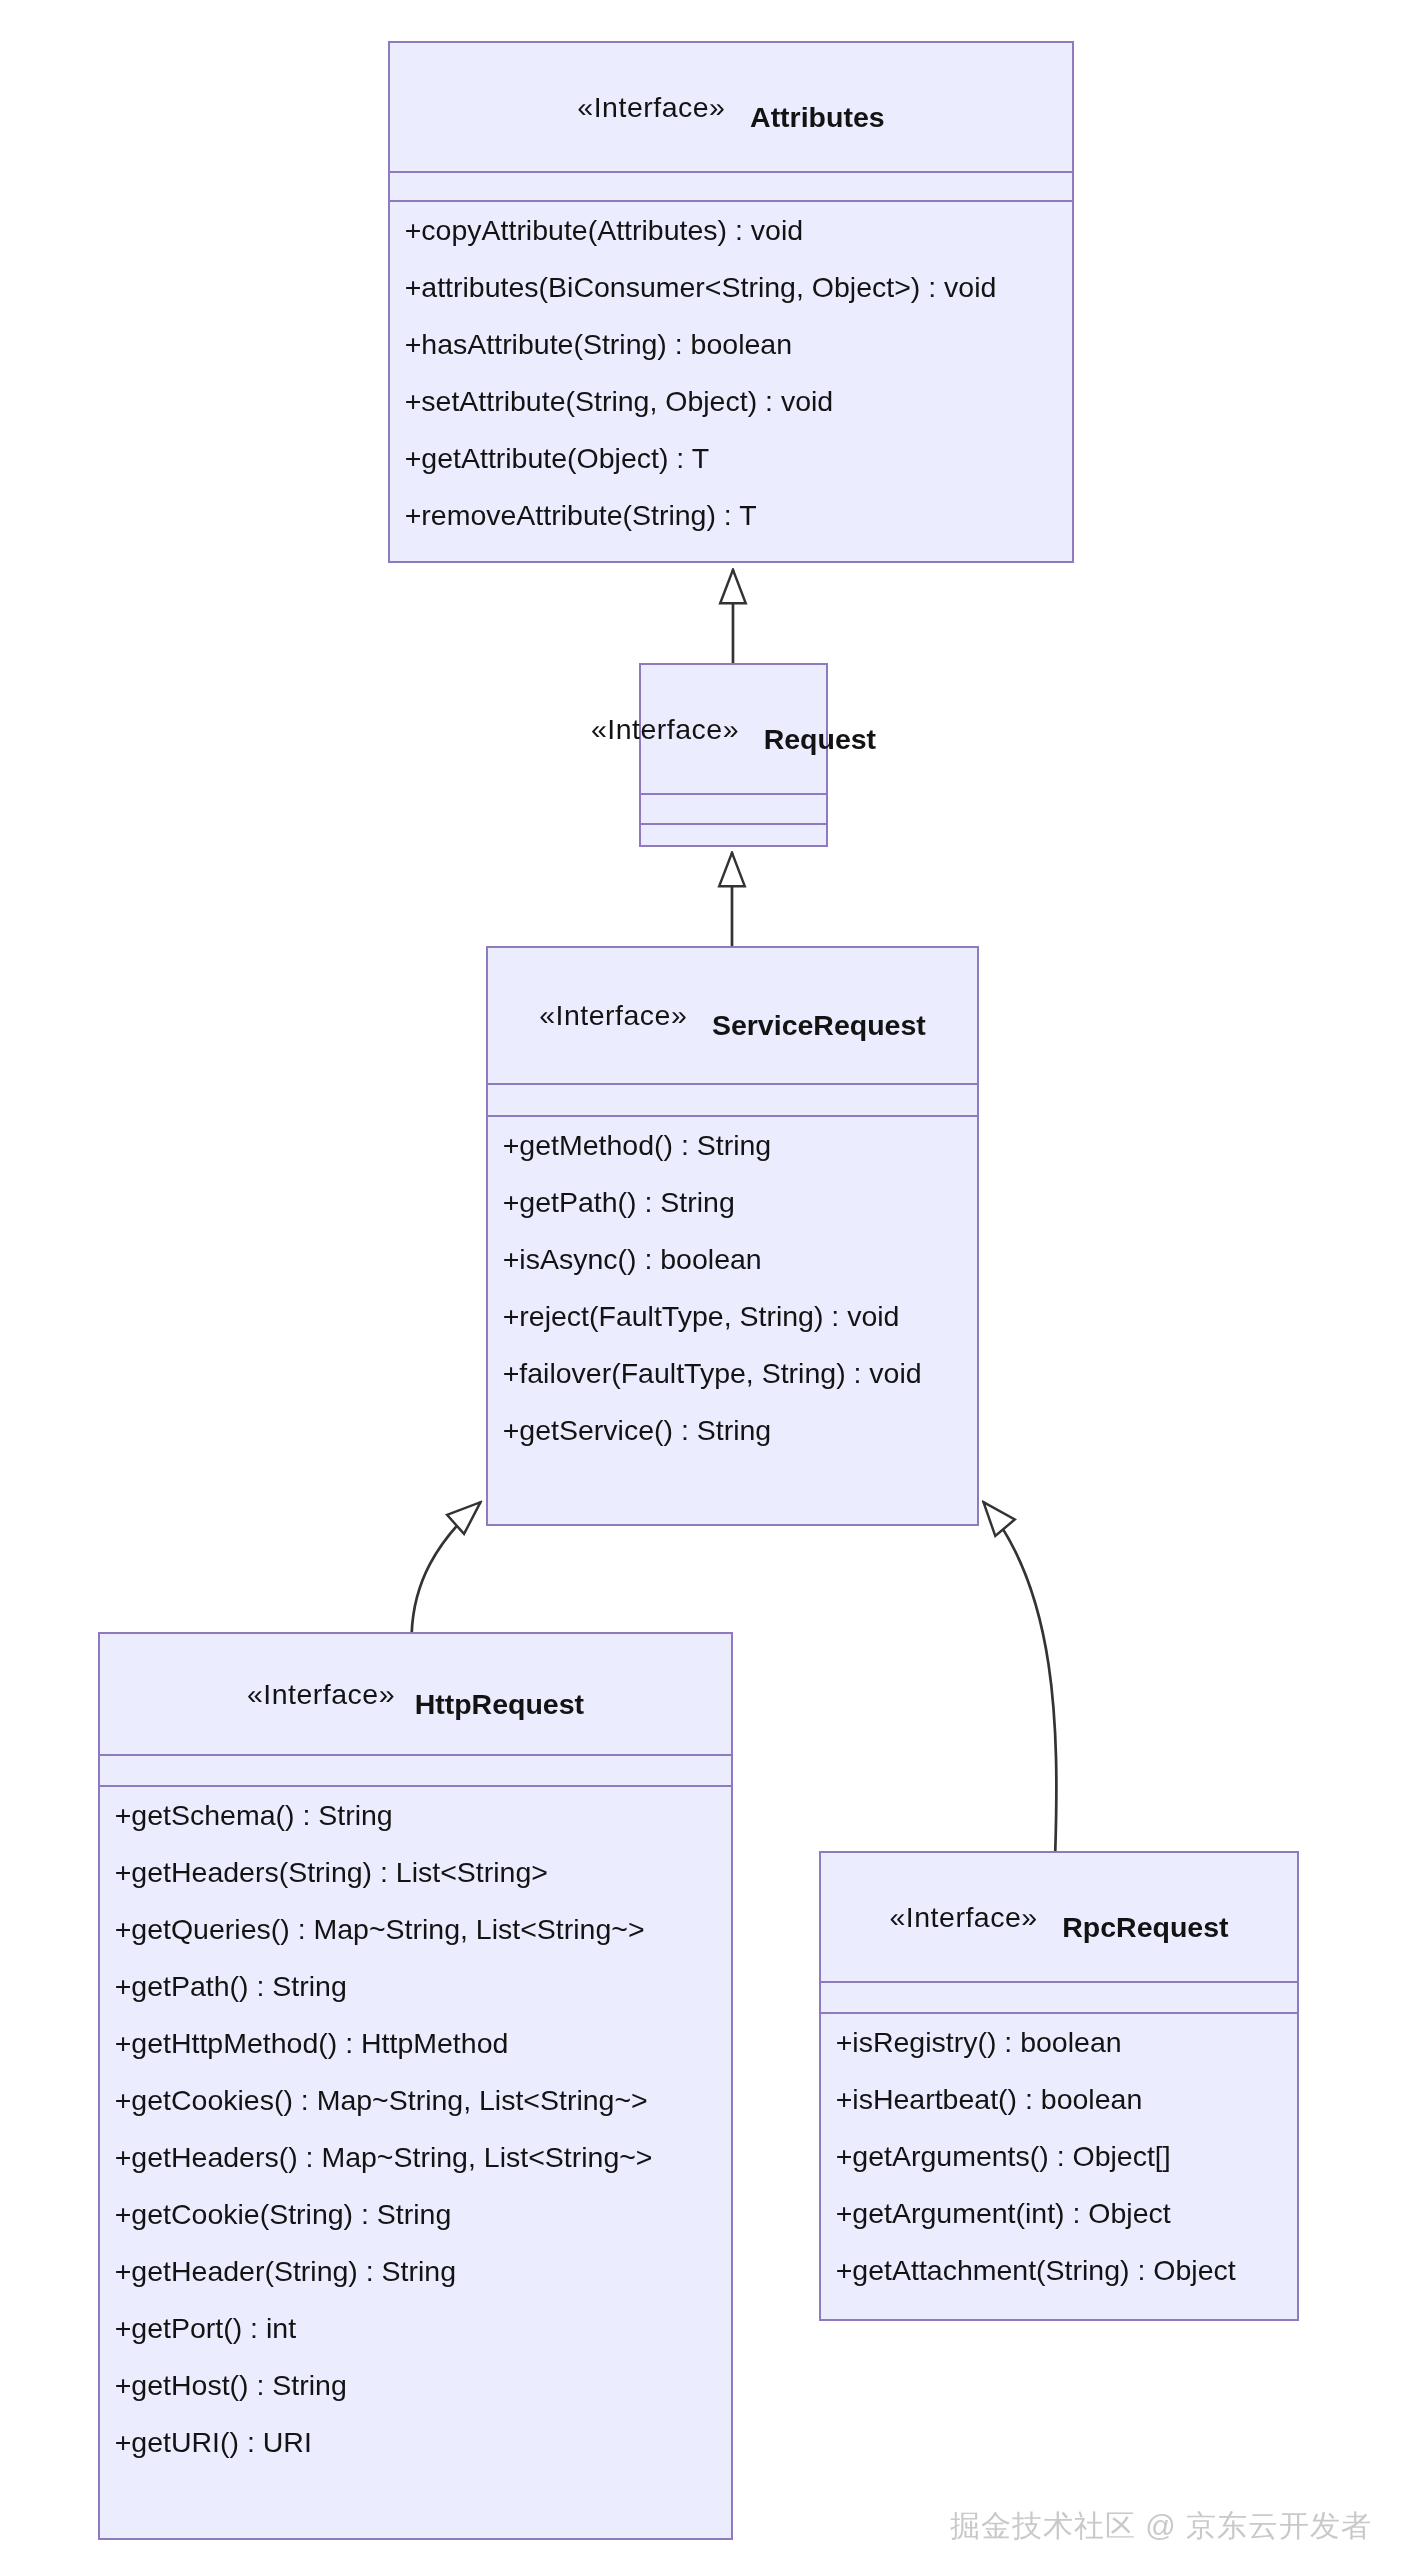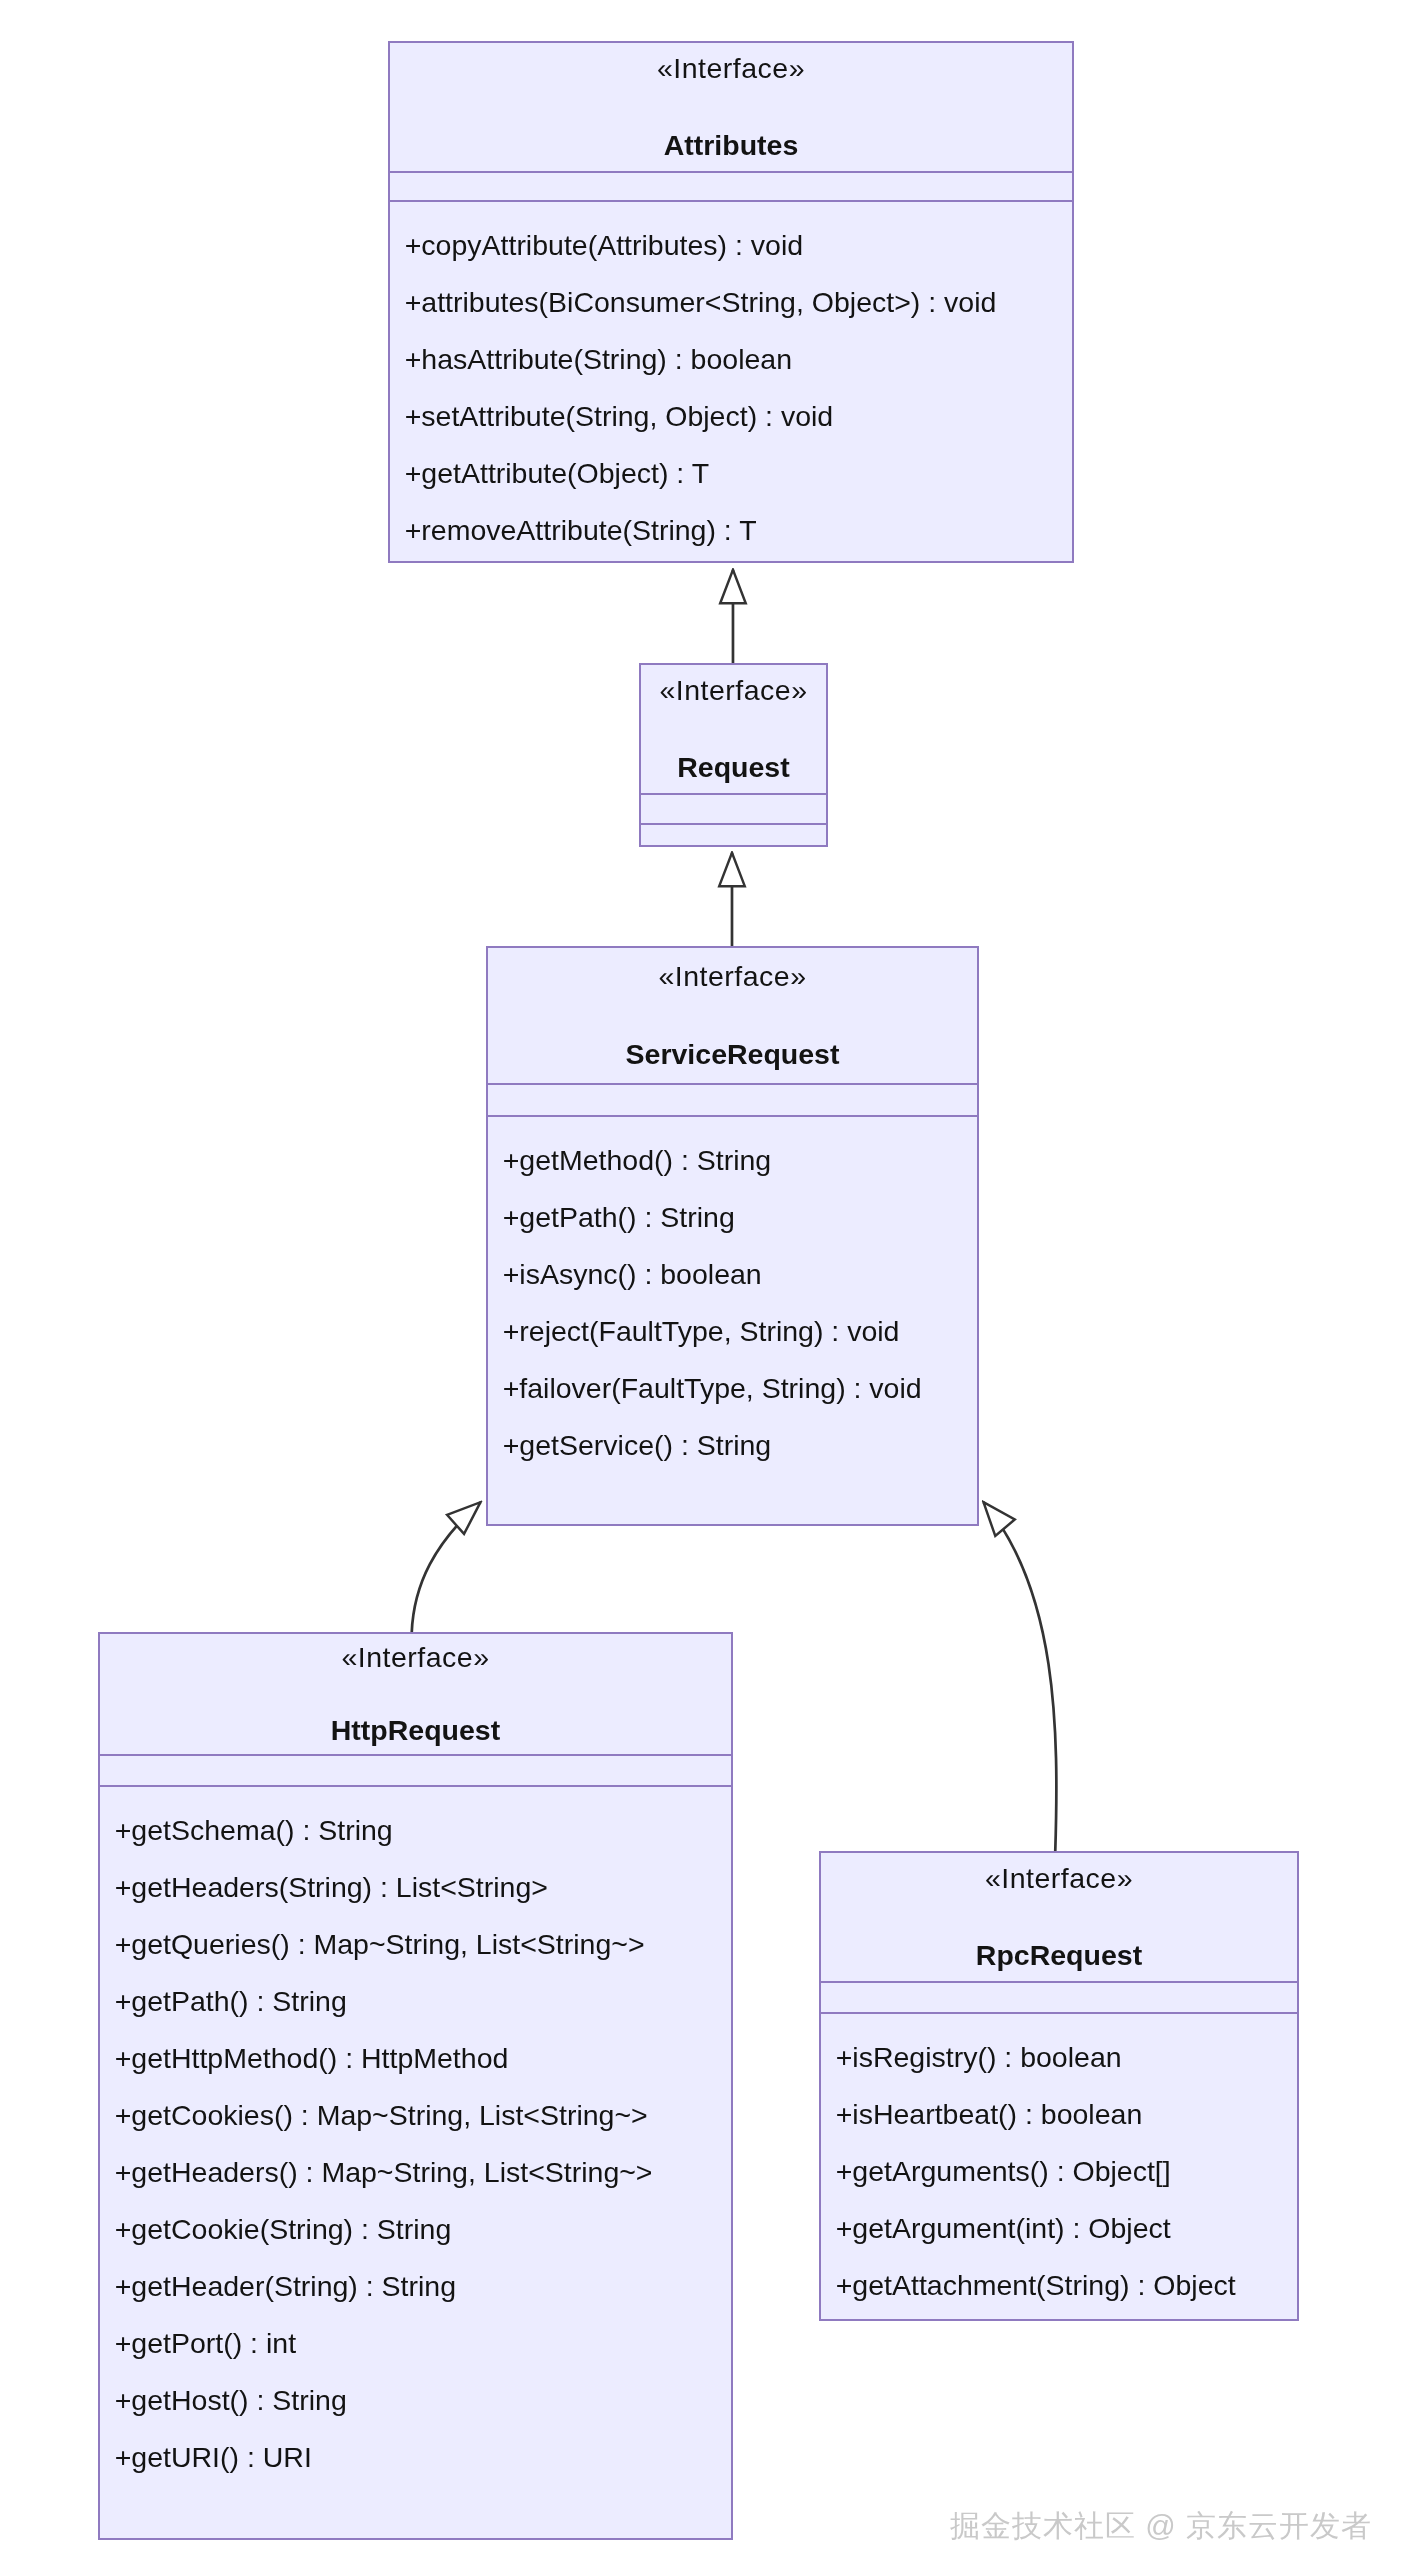--- a/index.html
+++ b/index.html
@@ -29,38 +29,37 @@
     position: absolute;
     background: var(--box-fill);
     border: 2px solid var(--box-border);
     display: flex;
     flex-direction: column;
   }
   .compartment { width: 100%; }
   .compartment + .compartment { border-top: 2px solid var(--box-border); }
   .title-compartment {
     display: flex;
-    flex-direction: column;
     align-items: center;
     justify-content: center;
     gap: 24.6px;
     text-align: center;
   }
   .stereotype {
     font-size: 28.5px;
     font-weight: 400;
     letter-spacing: 0.5px;
   }
   .class-name {
     font-size: 28.5px;
     font-weight: 700;
     margin-top: 20px;
   }
   .methods-compartment {
-    padding: 15px 0 0 0;
+    padding: 0 0 0 0;
     flex: 1 1 auto;
     overflow: hidden;
   }
   .method-row {
     height: 57px;
     display: flex;
     align-items: center;
     padding-left: 14.7px;
     font-size: 28.5px;
     white-space: nowrap;

